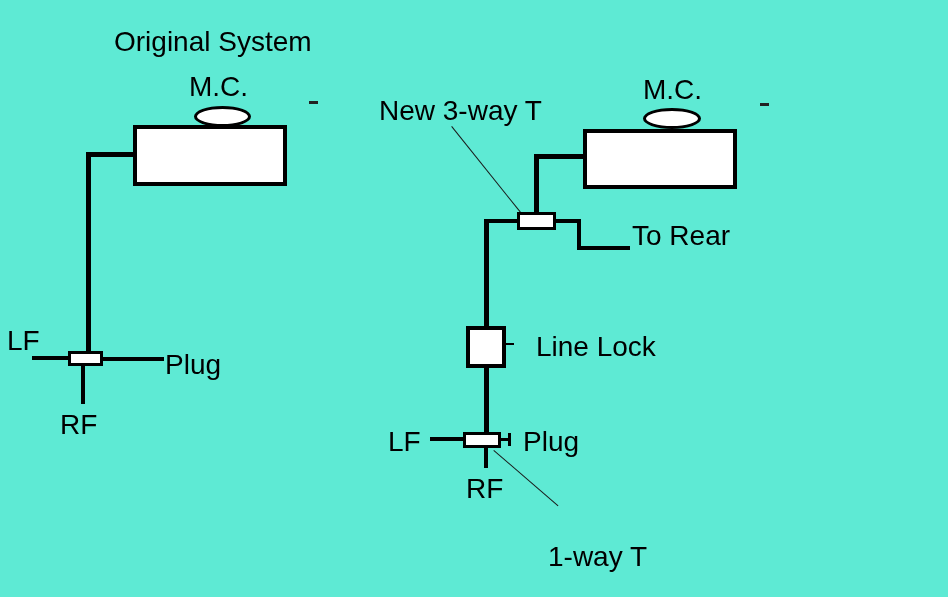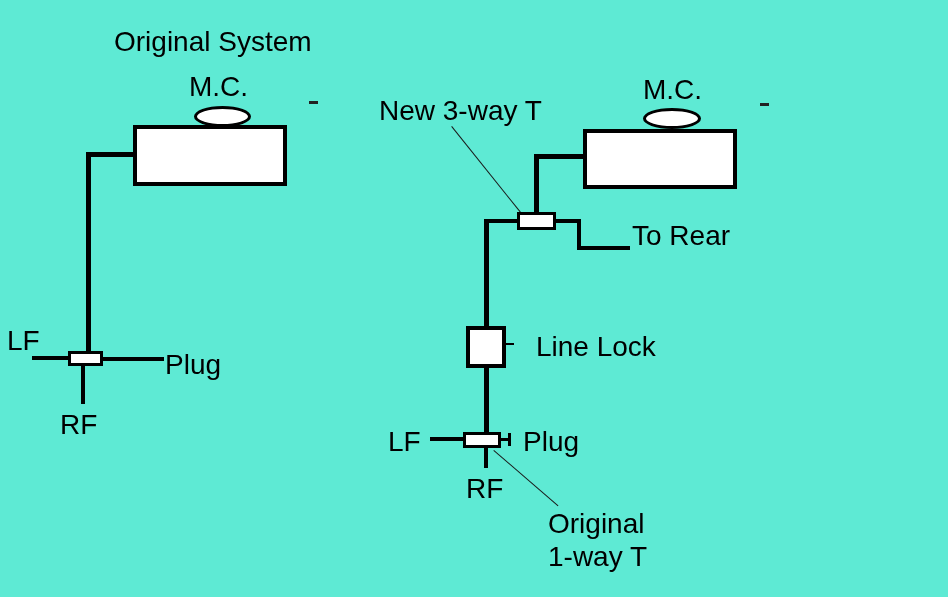--- a/index.html
+++ b/index.html
@@ -119,18 +119,17 @@
   <div class="hline" style="left:430px; top:437px; width:33px; height:4px;"></div>
 
   <div class="hline" style="left:501px; top:438px; width:8px; height:3px;"></div>
   <div class="vline" style="left:508px; top:433px; width:3px; height:13px;"></div>
   <div class="lbl" style="left:523px; top:427px;">Plug</div>
 
   <div class="vline" style="left:484px; top:448px; width:4px; height:20px;"></div>
   <div class="lbl" style="left:466px; top:474px;">RF</div>
 
   <div class="pointer" style="left:494px; top:450px; width:85px; transform:rotate(40.7deg);"></div>
-  <div class="lbl" style="left:548px; top:509px;">Original</div>
   <div class="lbl" style="left:548px; top:542px;">1-way T</div>
 
   <div class="stray" style="left:760px; top:103px; width:9px; height:3px;"></div>
 
 </div>
 
 </body></html>

